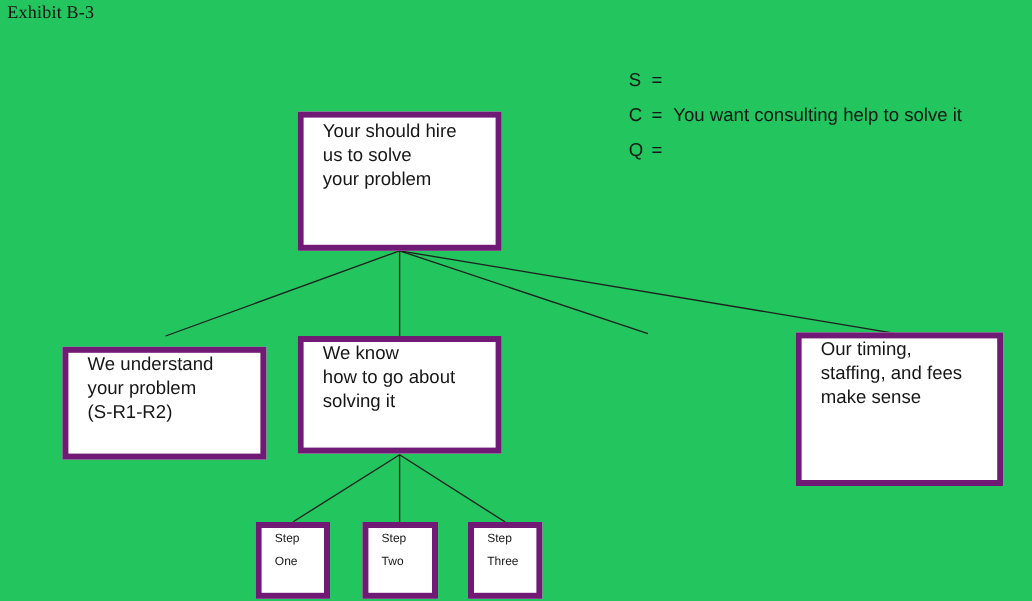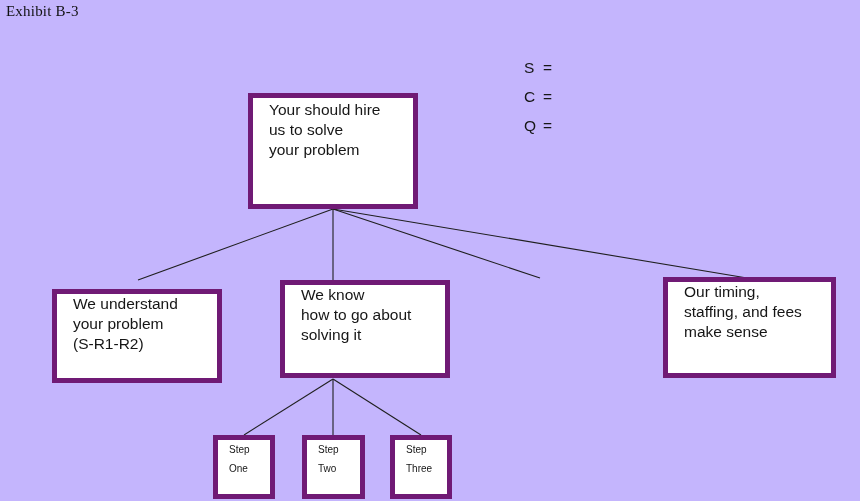--- a/index.html
+++ b/index.html
@@ -4,21 +4,21 @@
 <style>
   html, body {
     margin: 0;
     padding: 0;
     background: #ffffff;
   }
   #page {
     position: relative;
     width: 860px;
     height: 501px;
-    background: #c4b5fd;
+    background: #22c55e;
     overflow: hidden;
     font-family: "Liberation Sans", sans-serif;
     color: #1a1a1a;
   }
 
   
   #exhibit-label {
     position: absolute;
     left: 6px;
     top: 3px;
@@ -105,23 +105,23 @@
     font-size: 10px;
     line-height: 19px;
   }
 
   
   #node-root { left: 248px; top: 93px; width: 170px; height: 116px; }
   #node-root .node-label { padding-top: 2px; }
 
   
   #node-understand  { left: 52px;  top: 289px; width: 170px; height: 94px; }
-  #node-know        { left: 248px; top: 280px; width: 170px; height: 98px; margin-left: 32px; }
+  #node-know        { left: 248px; top: 280px; width: 170px; height: 98px; }
   #node-experience  { left: 445px; top: 277px; width: 192px; height: 123px; }
-  #node-timing      { left: 663px; top: 277px; width: 173px; height: 101px; }
+  #node-timing      { left: 663px; top: 277px; width: 173px; height: 128px; }
 
   
   #node-step-one   { left: 213px; top: 435px; width: 62px; height: 64px; }
   #node-step-two   { left: 302px; top: 435px; width: 63px; height: 64px; }
   #node-step-three { left: 390px; top: 435px; width: 62px; height: 64px; }
 </style>
 </head>
 <body>
 
 <div id="page">
@@ -129,20 +129,21 @@
   <div id="exhibit-label">Exhibit B-3</div>
 
   <div id="legend">
     <div class="legend-row">
       <span class="legend-key">S</span>
       <span class="legend-eq">=</span>
     </div>
     <div class="legend-row">
       <span class="legend-key">C</span>
       <span class="legend-eq">=</span>
+      <span class="legend-text">You want consulting help to solve it</span>
     </div>
     <div class="legend-row">
       <span class="legend-key">Q</span>
       <span class="legend-eq">=</span>
     </div>
   </div>
 
   <div id="diagram">
 
     <svg id="connectors" viewBox="0 0 860 501">

